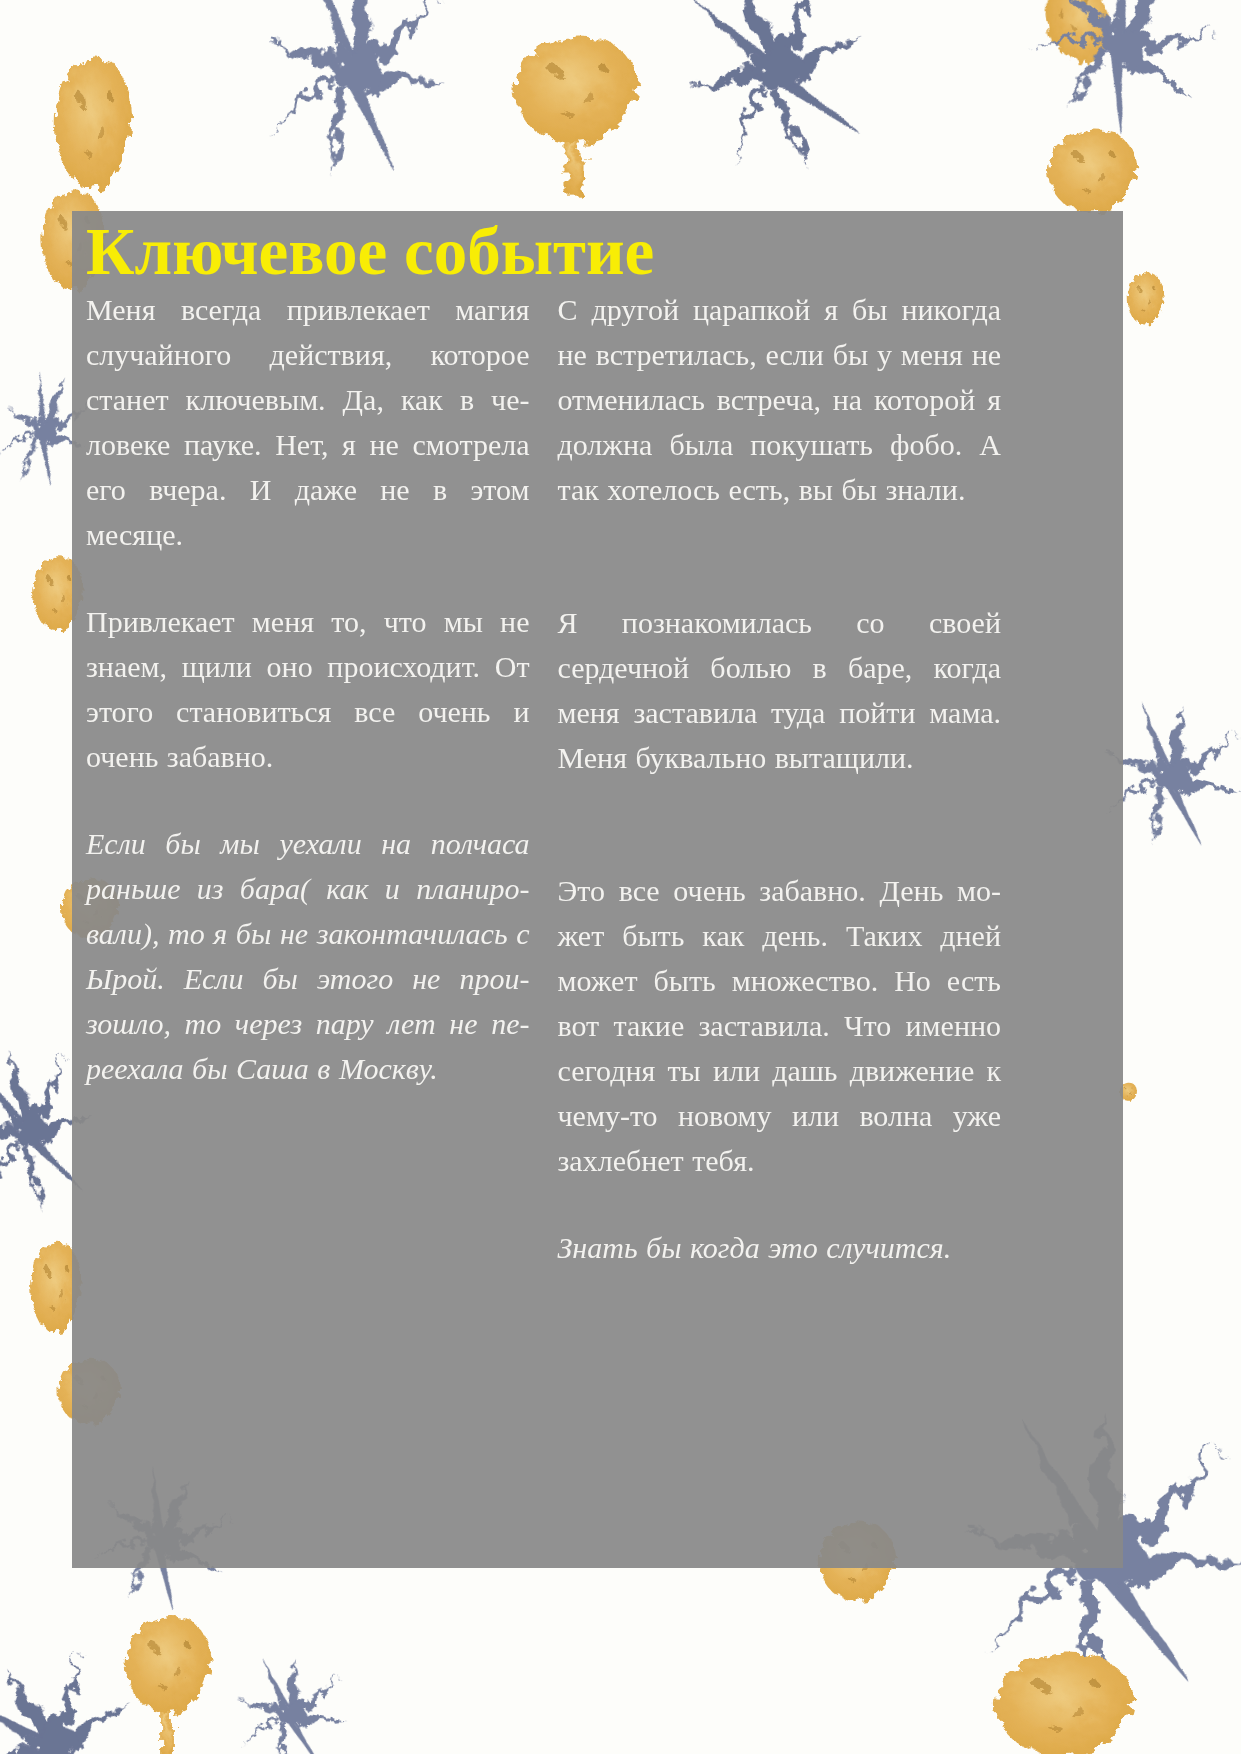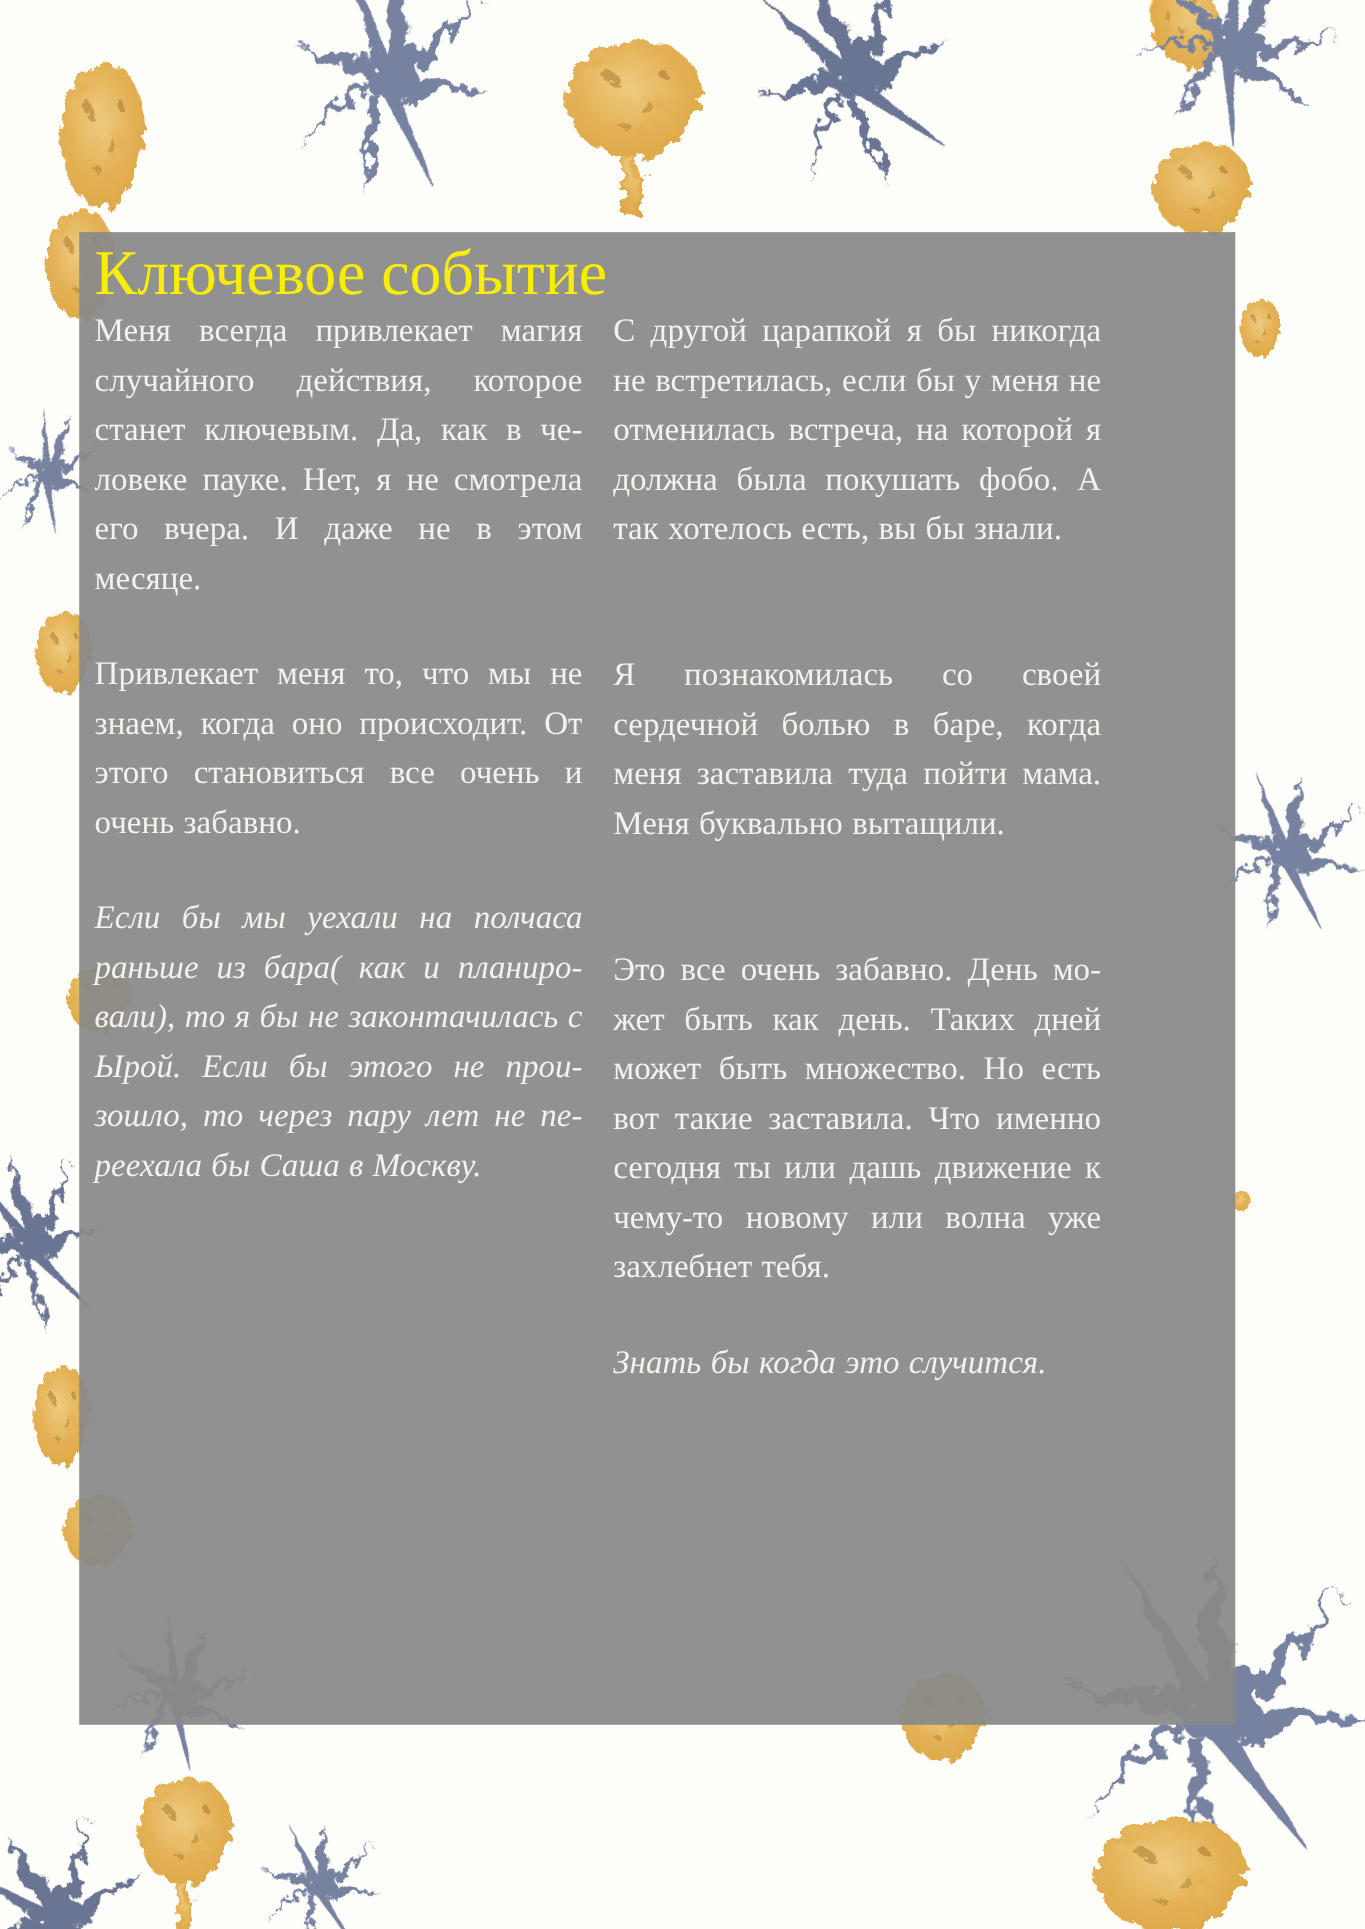--- a/index.html
+++ b/index.html
@@ -35,22 +35,22 @@
     width: 1051px;
     height: 1357px;
     background: var(--panel-color, rgba(137,137,137,0.93));
     box-sizing: border-box;
     padding: 10px 122px 0 14px;
     z-index: 1;
     overflow: hidden;
   }
   .panel h1 {
     margin: 0 0 4px 0;
-    font-weight: normal;
-    font-size: 58px;
+    font-weight: bold;
+    font-size: 67px;
     line-height: 0.92;
     color: var(--title-color, #f8ed05);
     white-space: nowrap;
     letter-spacing: 0px;
   }
   .cols {
     display: flex;
     gap: 28px;
   }
   .col {
@@ -185,21 +185,21 @@
   <svg class="deco" style="left:983px;top:1648px;width:158px;height:115px" viewBox="0 0 100 100" preserveAspectRatio="none">
       <use href="#blob" filter="url(#rough)"></use>
     </svg>
 </div>
 
 <main class="panel">
   <h1>Ключевое событие</h1>
   <div class="cols">
     <div class="col col-left">
       <p>Меня всегда привлекает магия случайного действия, которое станет ключевым. Да, как в че­ловеке пауке. Нет, я не смотре­ла его вчера. И даже не в этом месяце.</p>
-      <p>Привлекает меня то, что мы не знаем, когда оно происходит. От этого становиться все очень и очень забавно.</p>
+      <p>Привлекает меня то, что мы не знаем, щили оно происходит. От этого становиться все очень и очень забавно.</p>
       <p>Если бы мы уехали на полчаса раньше из бара( как и планиро­вали), то я бы не законтачилась с Ырой. Если бы этого не прои­зошло, то через пару лет не пе­реехала бы Саша в Москву.</p>
     </div>
     <div class="col col-right">
       <p class="wide-gap">С другой царапкой я бы ни­когда не встретилась, если бы у меня не отменилась встреча, на которой я должна была по­кушать фобо. А так хотелось есть, вы бы знали.</p>
       <p class="wide-gap">Я познакомилась со своей сердечной болью в баре, ког­да меня заставила туда пойти мама. Меня буквально выта­щили.</p>
       <p>Это все очень забавно. День мо­жет быть как день. Таких дней может быть множество. Но есть вот такие заставила. Что именно сегодня ты или дашь движение к чему-то новому или волна уже захлебнет тебя.</p>
       <p>Знать бы когда это случится.</p>
     </div>
   </div>
 </main>

